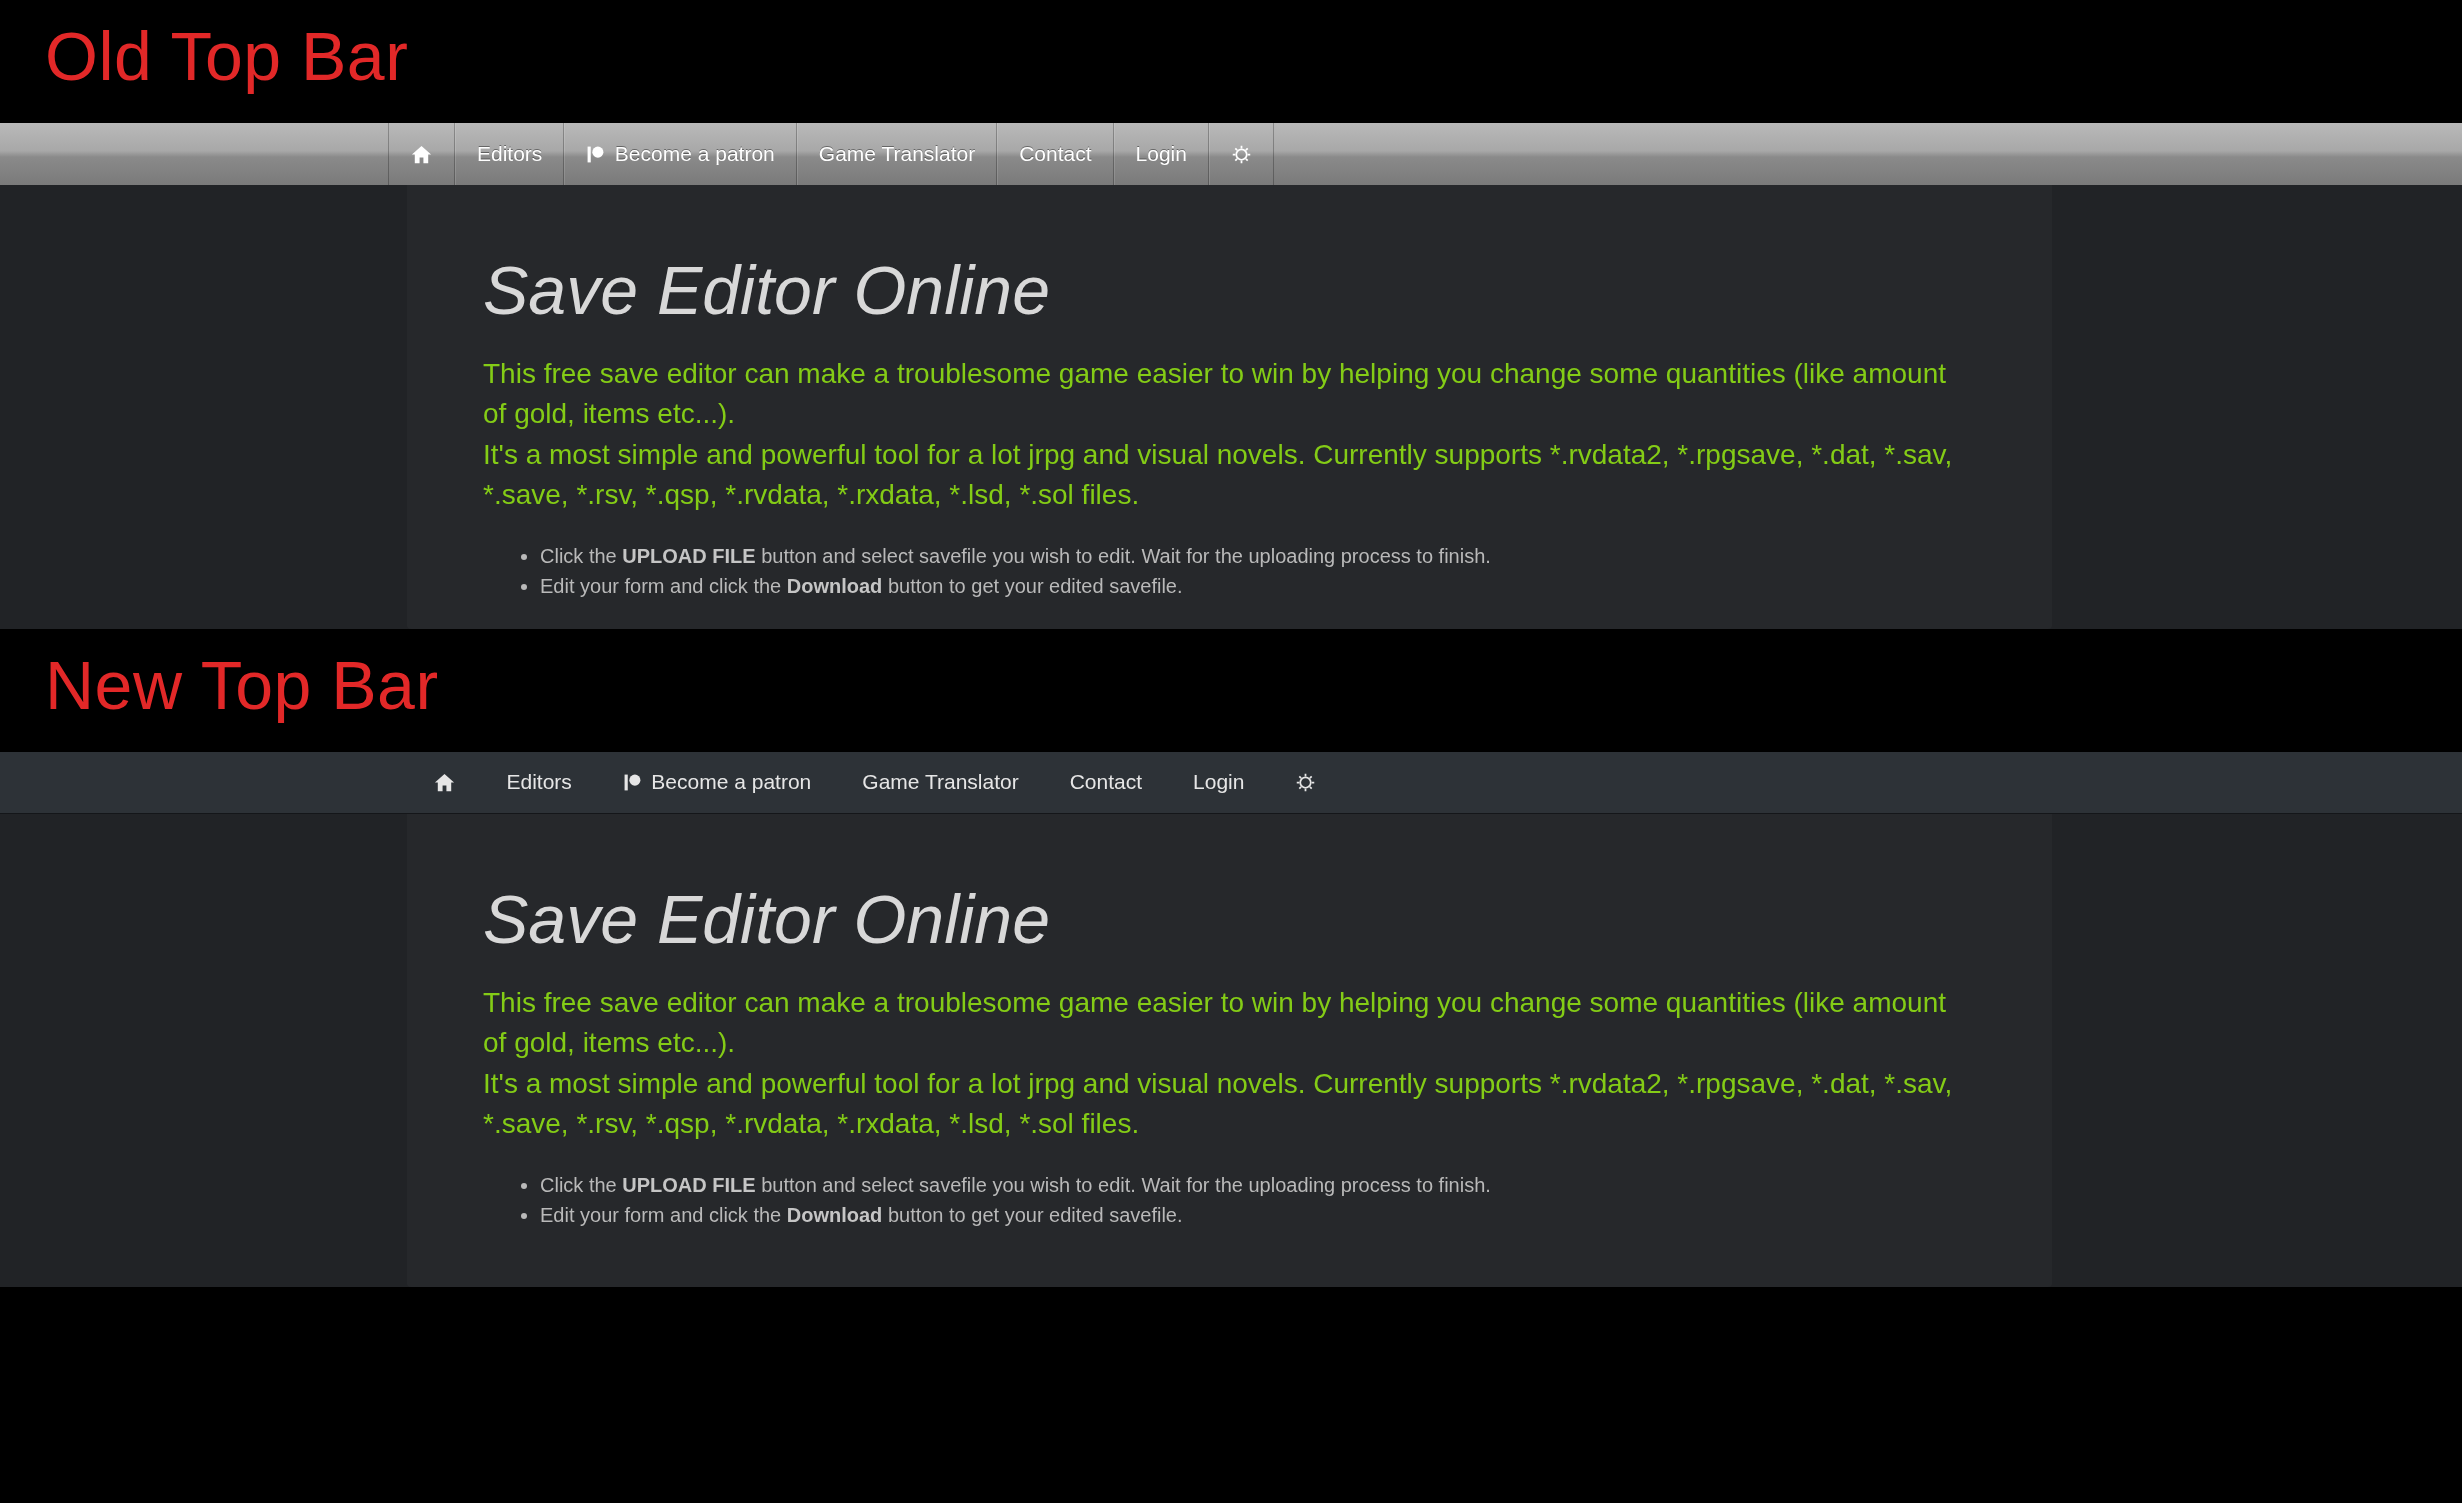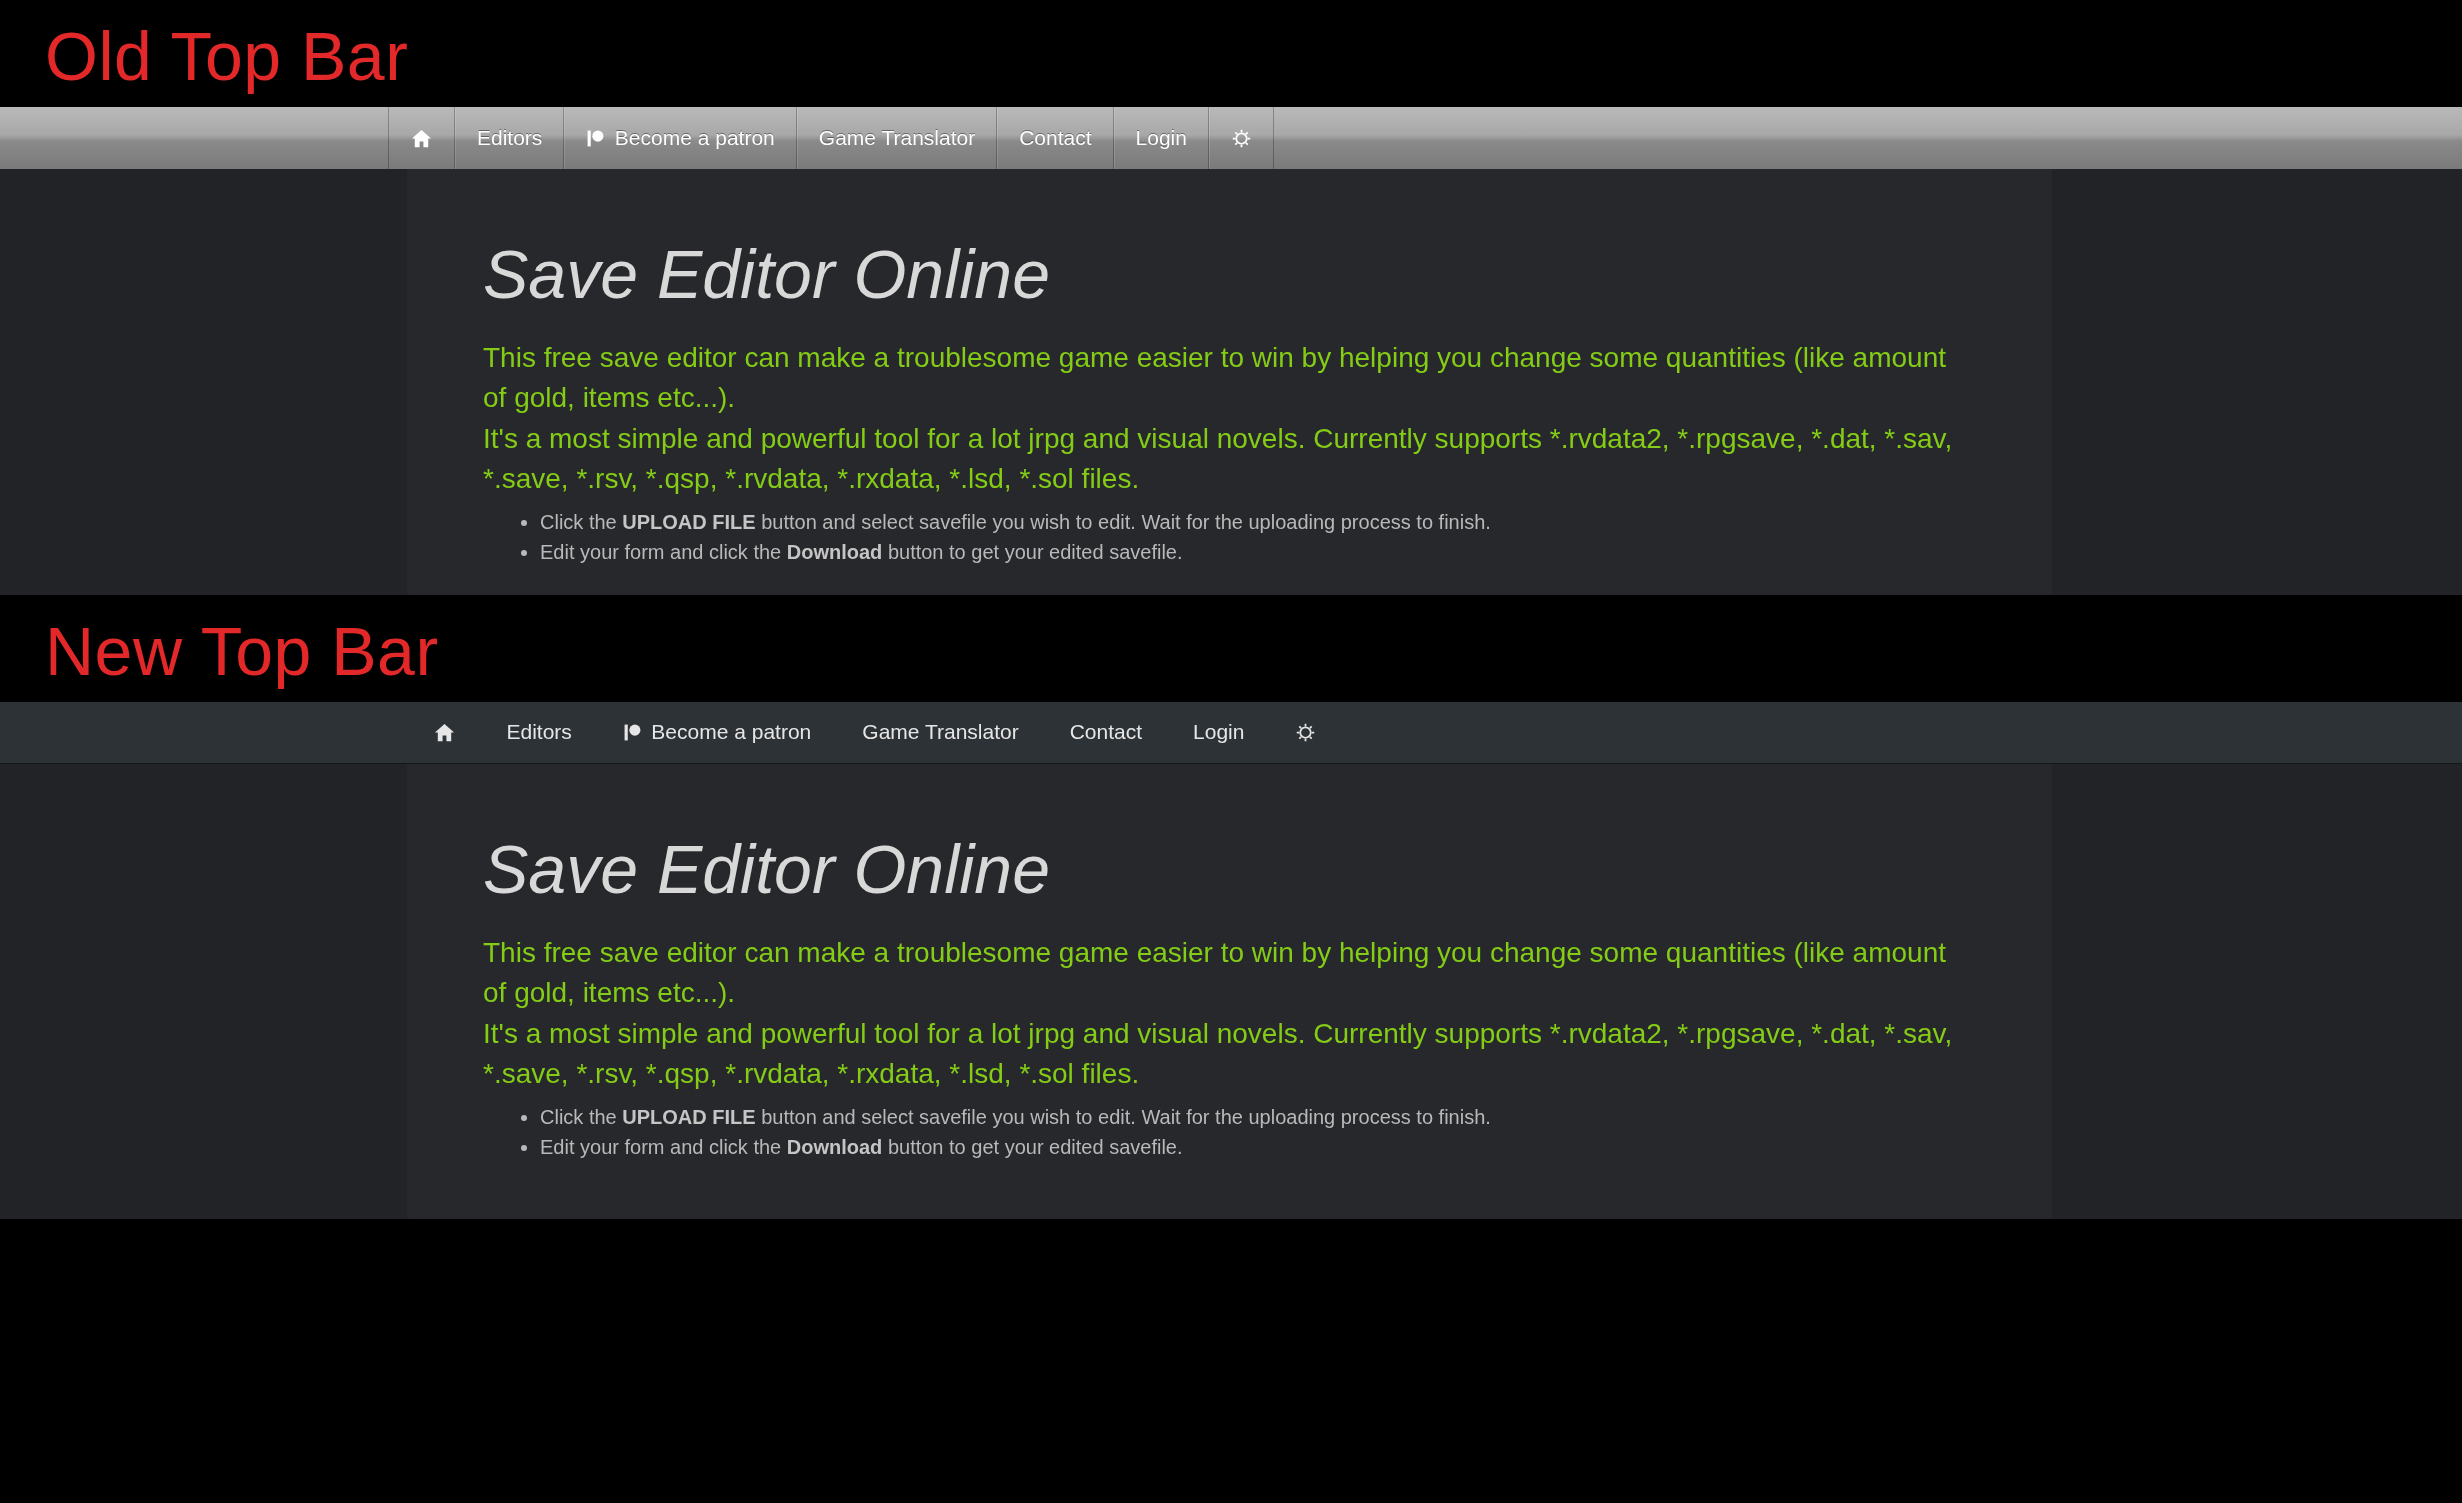--- a/index.html
+++ b/index.html
@@ -6,21 +6,21 @@
   body {
     font-family: "Segoe UI", "Helvetica Neue", Arial, sans-serif;
     background: #000;
     width: 2462px;
   }
   .section-label {
     background: #000;
     color: #e22828;
     font-size: 68px;
     font-weight: 300;
-    padding: 17px 45px 12px 45px;
+    padding: 17px 45px 28px 45px;
     letter-spacing: 0.5px;
   }
   
   .navbar-old {
     height: 62px;
     background: linear-gradient(to bottom, #b9b9b9 0%, #a8a8a8 45%, #8a8a8a 55%, #7a7a7a 100%);
     display: flex;
     align-items: stretch;
     padding-left: 388px;
     font-size: 21px;
@@ -75,21 +75,21 @@
     margin-bottom: 24.6px;
     font-style: italic;
   }
   .content-desc {
     color: #84cc16;
     font-size: 28px;
     line-height: 1.45;
     font-weight: 400;
   }
   .content-list {
-    margin-top: 7px;
+    margin-top: 25px;
     padding-left: 57px;
     color: #b9b9b9;
     font-size: 20px;
     line-height: 1.5;
     list-style: disc;
   }
   .content-list strong { font-weight: 700; color: #c5c5c5; }
   
   .icon { display: inline-flex; align-items: center; justify-content: center; }
   .icon svg { display: block; }

